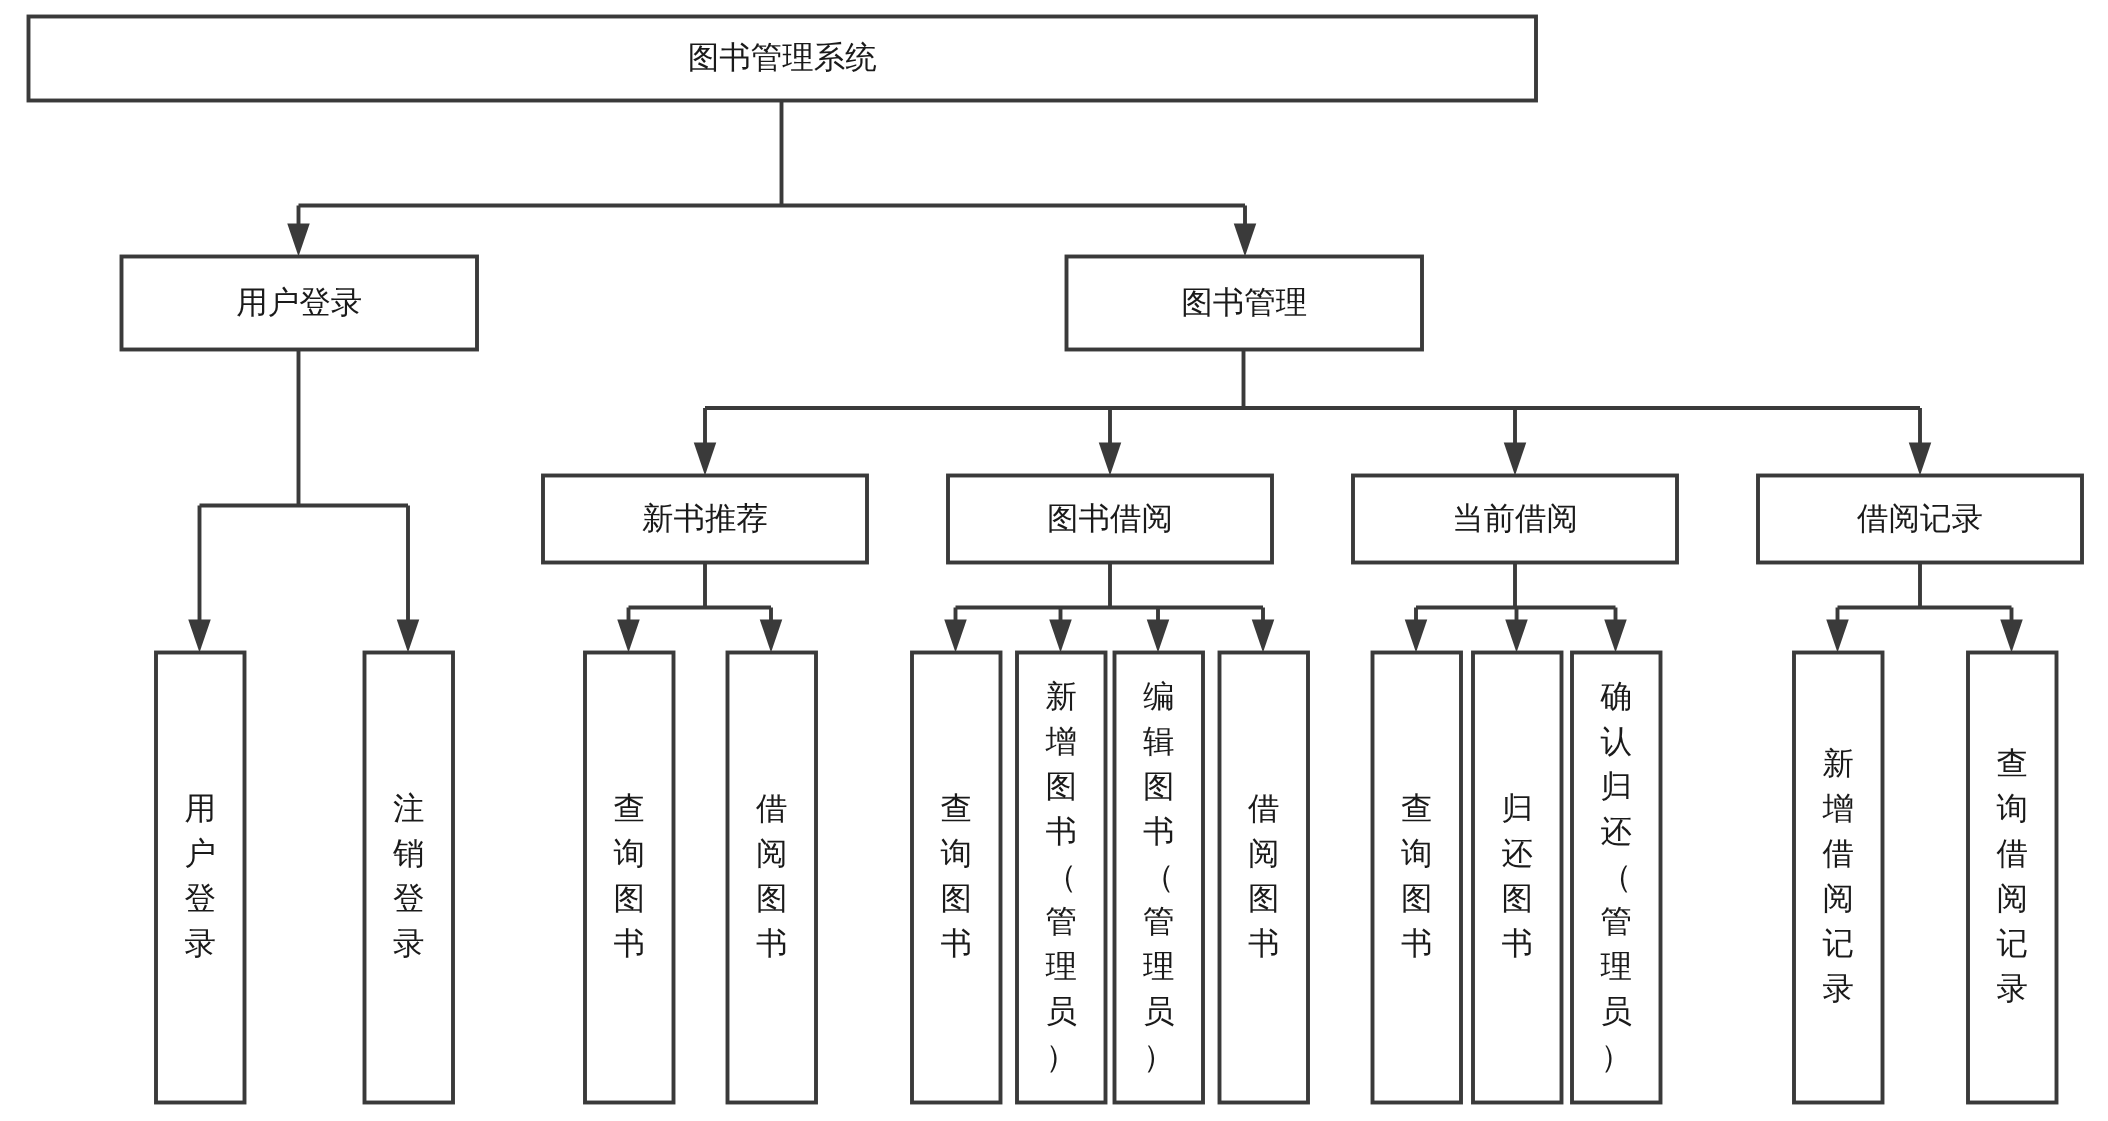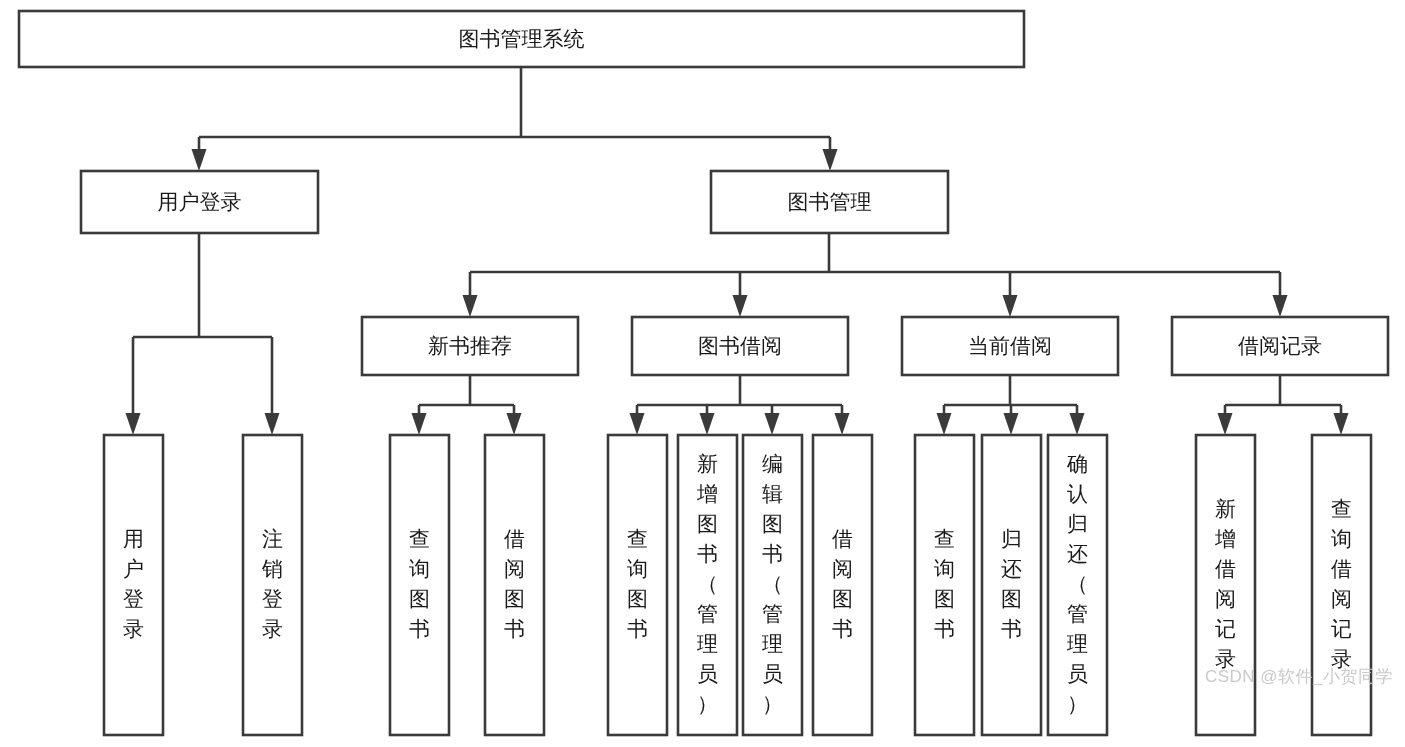--- a/index.html
+++ b/index.html
@@ -202,14 +202,13 @@
         <g>
           <rect x="1196" y="435" width="59" height="300" class="node-box"></rect>
           <text x="1225.5" y="516" class="node-label-v"><tspan x="1225.5" dy="0">新</tspan><tspan x="1225.5" dy="30">增</tspan><tspan x="1225.5" dy="30">借</tspan><tspan x="1225.5" dy="30">阅</tspan><tspan x="1225.5" dy="30">记</tspan><tspan x="1225.5" dy="30">录</tspan></text>
         </g>
         <g>
           <rect x="1312" y="435" width="59" height="300" class="node-box"></rect>
           <text x="1341.5" y="516" class="node-label-v"><tspan x="1341.5" dy="0">查</tspan><tspan x="1341.5" dy="30">询</tspan><tspan x="1341.5" dy="30">借</tspan><tspan x="1341.5" dy="30">阅</tspan><tspan x="1341.5" dy="30">记</tspan><tspan x="1341.5" dy="30">录</tspan></text>
         </g>
       </g>
   </svg>
-  <div class="watermark-text">CSDN @软件_小贺同学</div>
 </div>
 
 </body></html>

